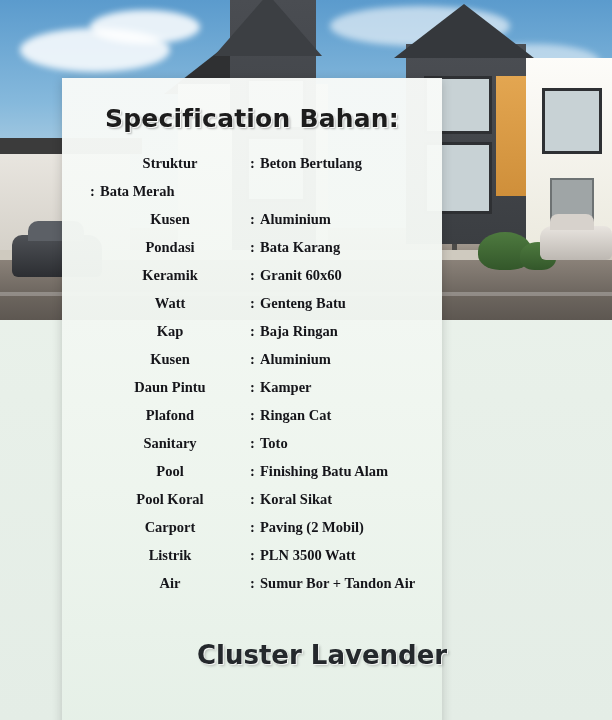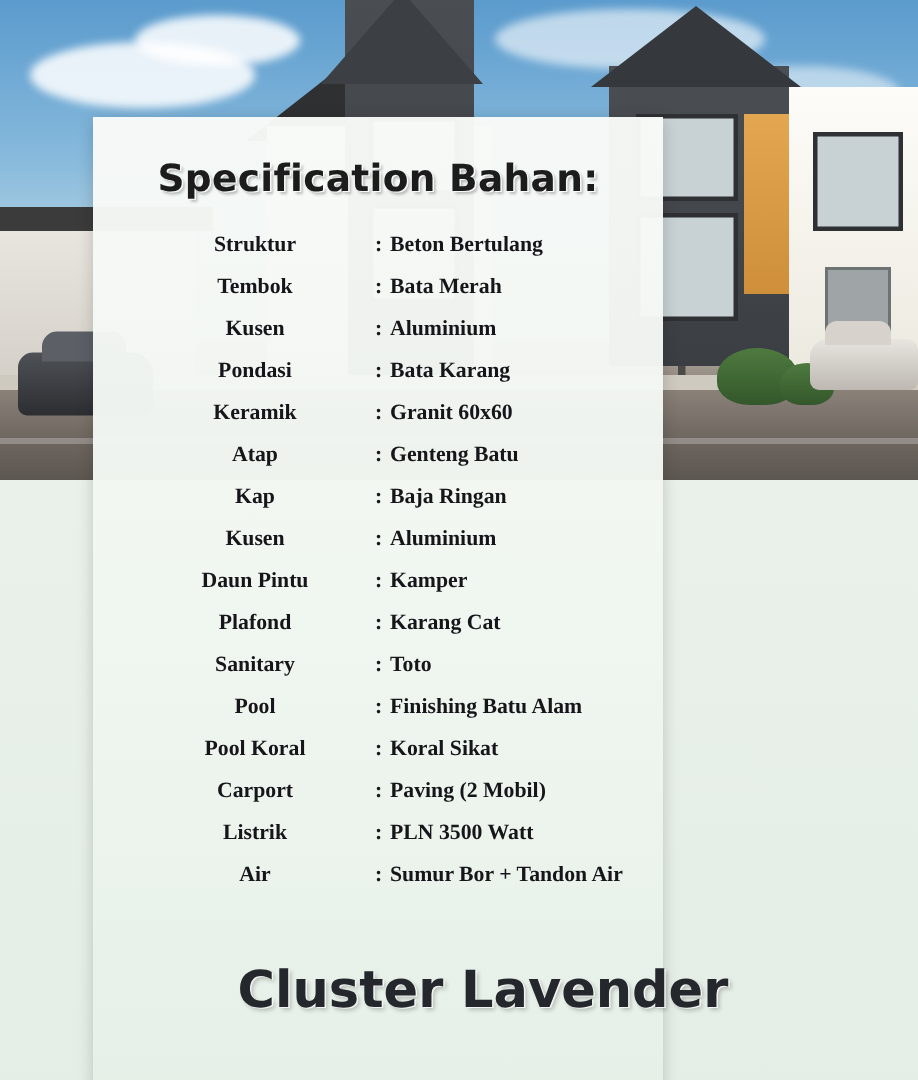--- a/index.html
+++ b/index.html
@@ -208,21 +208,21 @@
   
   .footer {
     position: absolute;
     left: 0;
     top: 640px;
     width: 612px;
     text-align: center;
   }
   .footer-title {
     font-family: "DejaVu Sans", sans-serif;
-    font-size: 34px;
+    font-size: 26px;
     font-weight: 600;
     color: #24282c;
     text-shadow: 1px 1px 0 rgba(255,255,255,.8), 2px 2px 3px rgba(0,0,0,.22);
     margin-left: 32px;
   }
 </style>
 </head>
 <body>
 
 <div id="page">
@@ -272,41 +272,40 @@
 
   <div class="card">
     <div class="card-title">Specification Bahan:</div>
     <ul class="spec-list">
         <li class="spec-row">
           <span class="spec-label">Struktur</span>
           <span class="spec-sep">:</span>
           <span class="spec-value">Beton Bertulang</span>
         </li>
         <li class="spec-row">
-          <span class="spec-label">Tembok</span>
           <span class="spec-sep">:</span>
           <span class="spec-value">Bata Merah</span>
         </li>
         <li class="spec-row">
           <span class="spec-label">Kusen</span>
           <span class="spec-sep">:</span>
           <span class="spec-value">Aluminium</span>
         </li>
         <li class="spec-row">
           <span class="spec-label">Pondasi</span>
           <span class="spec-sep">:</span>
           <span class="spec-value">Bata Karang</span>
         </li>
         <li class="spec-row">
           <span class="spec-label">Keramik</span>
           <span class="spec-sep">:</span>
           <span class="spec-value">Granit 60x60</span>
         </li>
         <li class="spec-row">
-          <span class="spec-label">Atap</span>
+          <span class="spec-label">Watt</span>
           <span class="spec-sep">:</span>
           <span class="spec-value">Genteng Batu</span>
         </li>
         <li class="spec-row">
           <span class="spec-label">Kap</span>
           <span class="spec-sep">:</span>
           <span class="spec-value">Baja Ringan</span>
         </li>
         <li class="spec-row">
           <span class="spec-label">Kusen</span>
@@ -314,21 +313,21 @@
           <span class="spec-value">Aluminium</span>
         </li>
         <li class="spec-row">
           <span class="spec-label">Daun Pintu</span>
           <span class="spec-sep">:</span>
           <span class="spec-value">Kamper</span>
         </li>
         <li class="spec-row">
           <span class="spec-label">Plafond</span>
           <span class="spec-sep">:</span>
-          <span class="spec-value">Karang Cat</span>
+          <span class="spec-value">Ringan Cat</span>
         </li>
         <li class="spec-row">
           <span class="spec-label">Sanitary</span>
           <span class="spec-sep">:</span>
           <span class="spec-value">Toto</span>
         </li>
         <li class="spec-row">
           <span class="spec-label">Pool</span>
           <span class="spec-sep">:</span>
           <span class="spec-value">Finishing Batu Alam</span>

